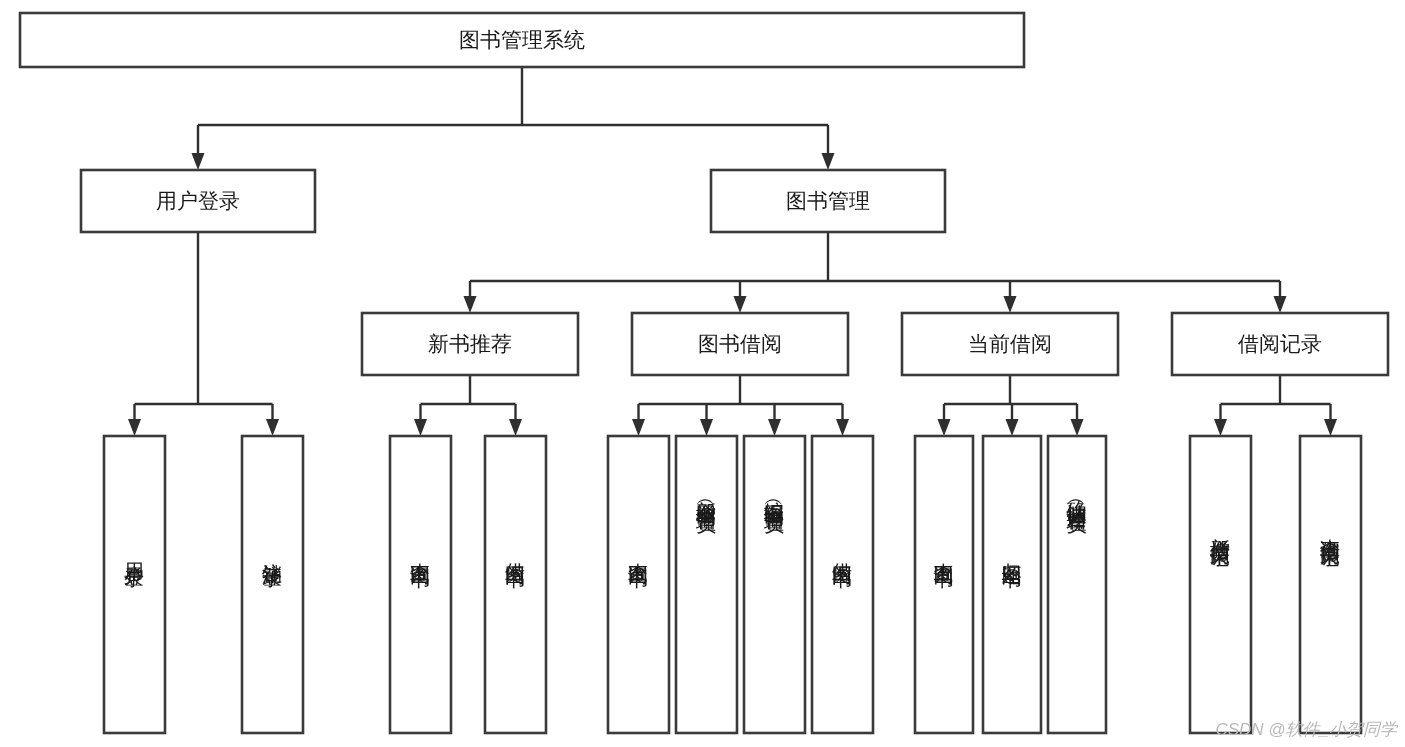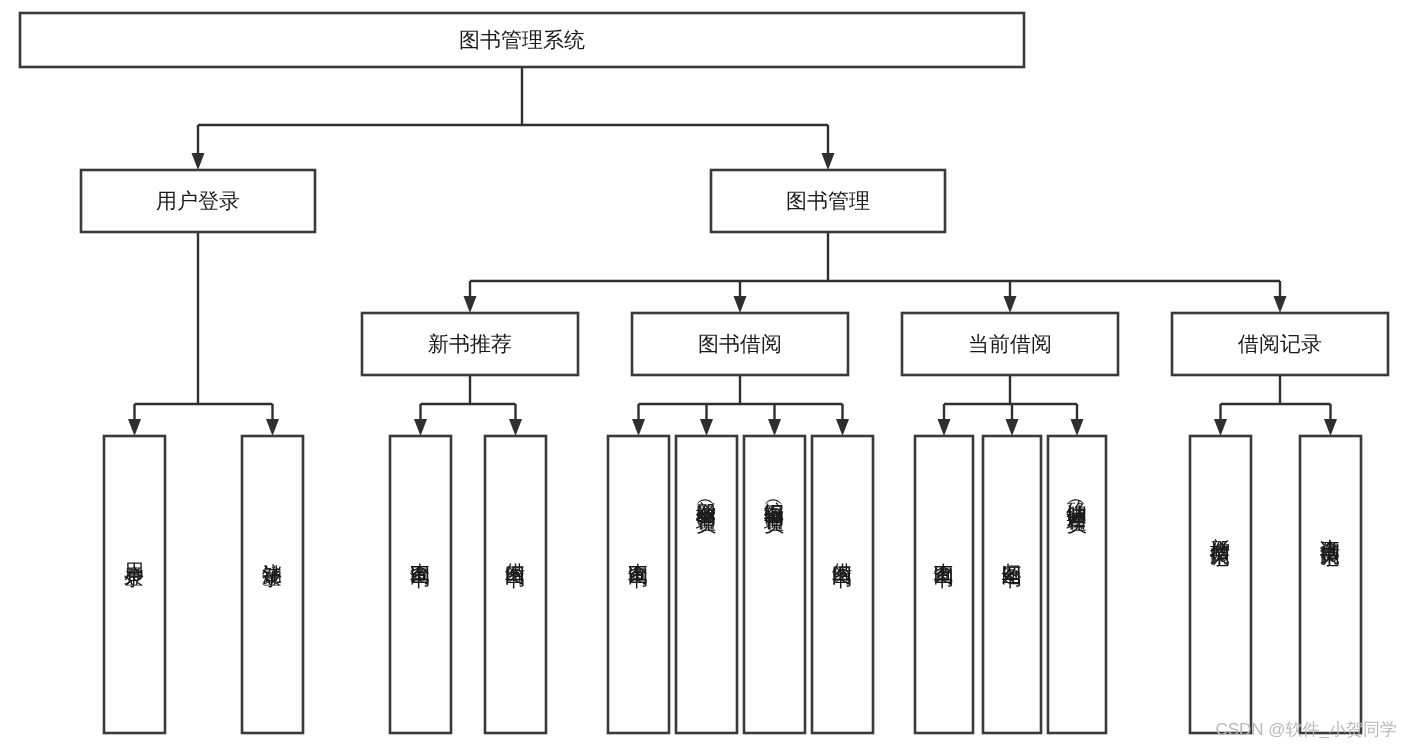--- a/index.html
+++ b/index.html
@@ -57,20 +57,21 @@
   }
   .watermark-text {
     position: absolute;
     right: 8px;
     bottom: 6px;
     font-family: "Liberation Sans", "DejaVu Sans", sans-serif;
     font-size: 17px;
     color: #b9b9b9;
     white-space: nowrap;
     pointer-events: none;
+    font-style: italic;
   }
 </style>
 </head>
 <body>
 
 <div id="diagram-root">
   <svg class="diagram-canvas" viewBox="0 0 1405 747">
     <g id="connector-layer">
         <path d="M 522 67 L 522 125" class="connector"></path>
         <path d="M 198 125 L 828 125" class="connector"></path>

